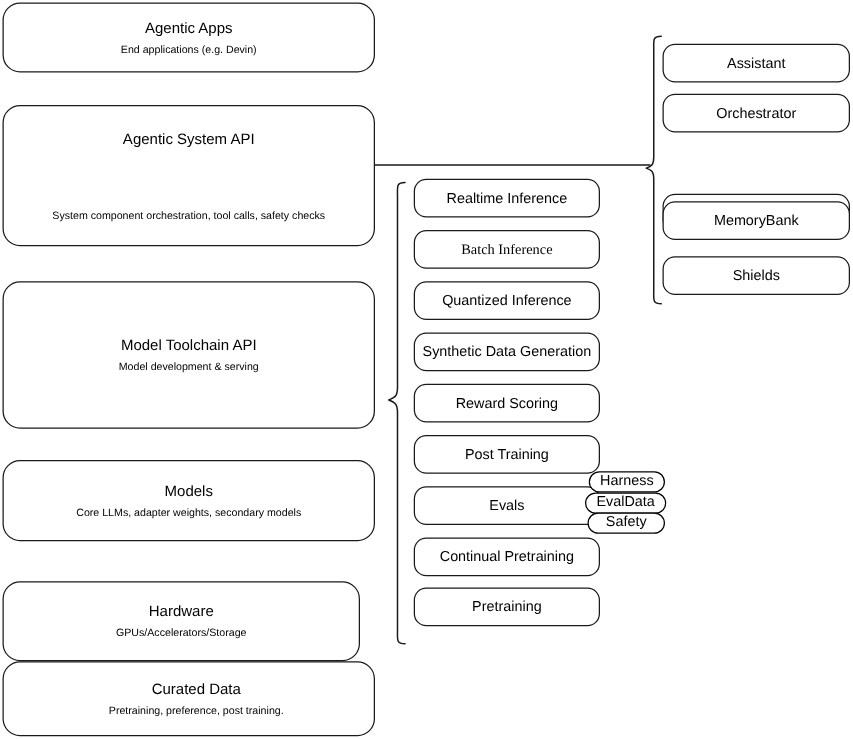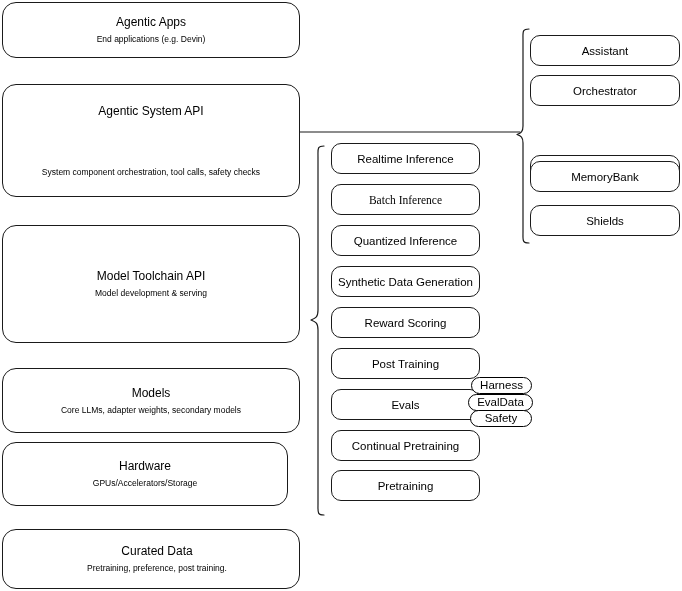--- a/index.html
+++ b/index.html
@@ -97,21 +97,21 @@
   <div class="box stack-box" style="left:2px; top:225px; width:298px; height:118px;">
     <div class="stack-title">Model Toolchain API</div>
     <div class="stack-sub">Model development &amp; serving</div>
   </div>
 
   <div class="box stack-box" style="left:2px; top:368px; width:298px; height:65px;">
     <div class="stack-title">Models</div>
     <div class="stack-sub">Core LLMs, adapter weights, secondary models</div>
   </div>
 
-  <div class="box stack-box" style="left:2px; top:442px; width:286px; height:64px;">
+  <div class="box stack-box" style="left:2px; top:465px; width:286px; height:64px;">
     <div class="stack-title">Hardware</div>
     <div class="stack-sub">GPUs/Accelerators/Storage</div>
   </div>
 
   <div class="box stack-box" style="left:2px; top:529px; width:298px; height:60px;padding-left:12px;">
     <div class="stack-title">Curated Data</div>
     <div class="stack-sub">Pretraining, preference, post training.</div>
   </div>
 
   <svg class="connector" style="left:298px; top:120px; width:230px; height:30px;" viewBox="0 0 230 30">

